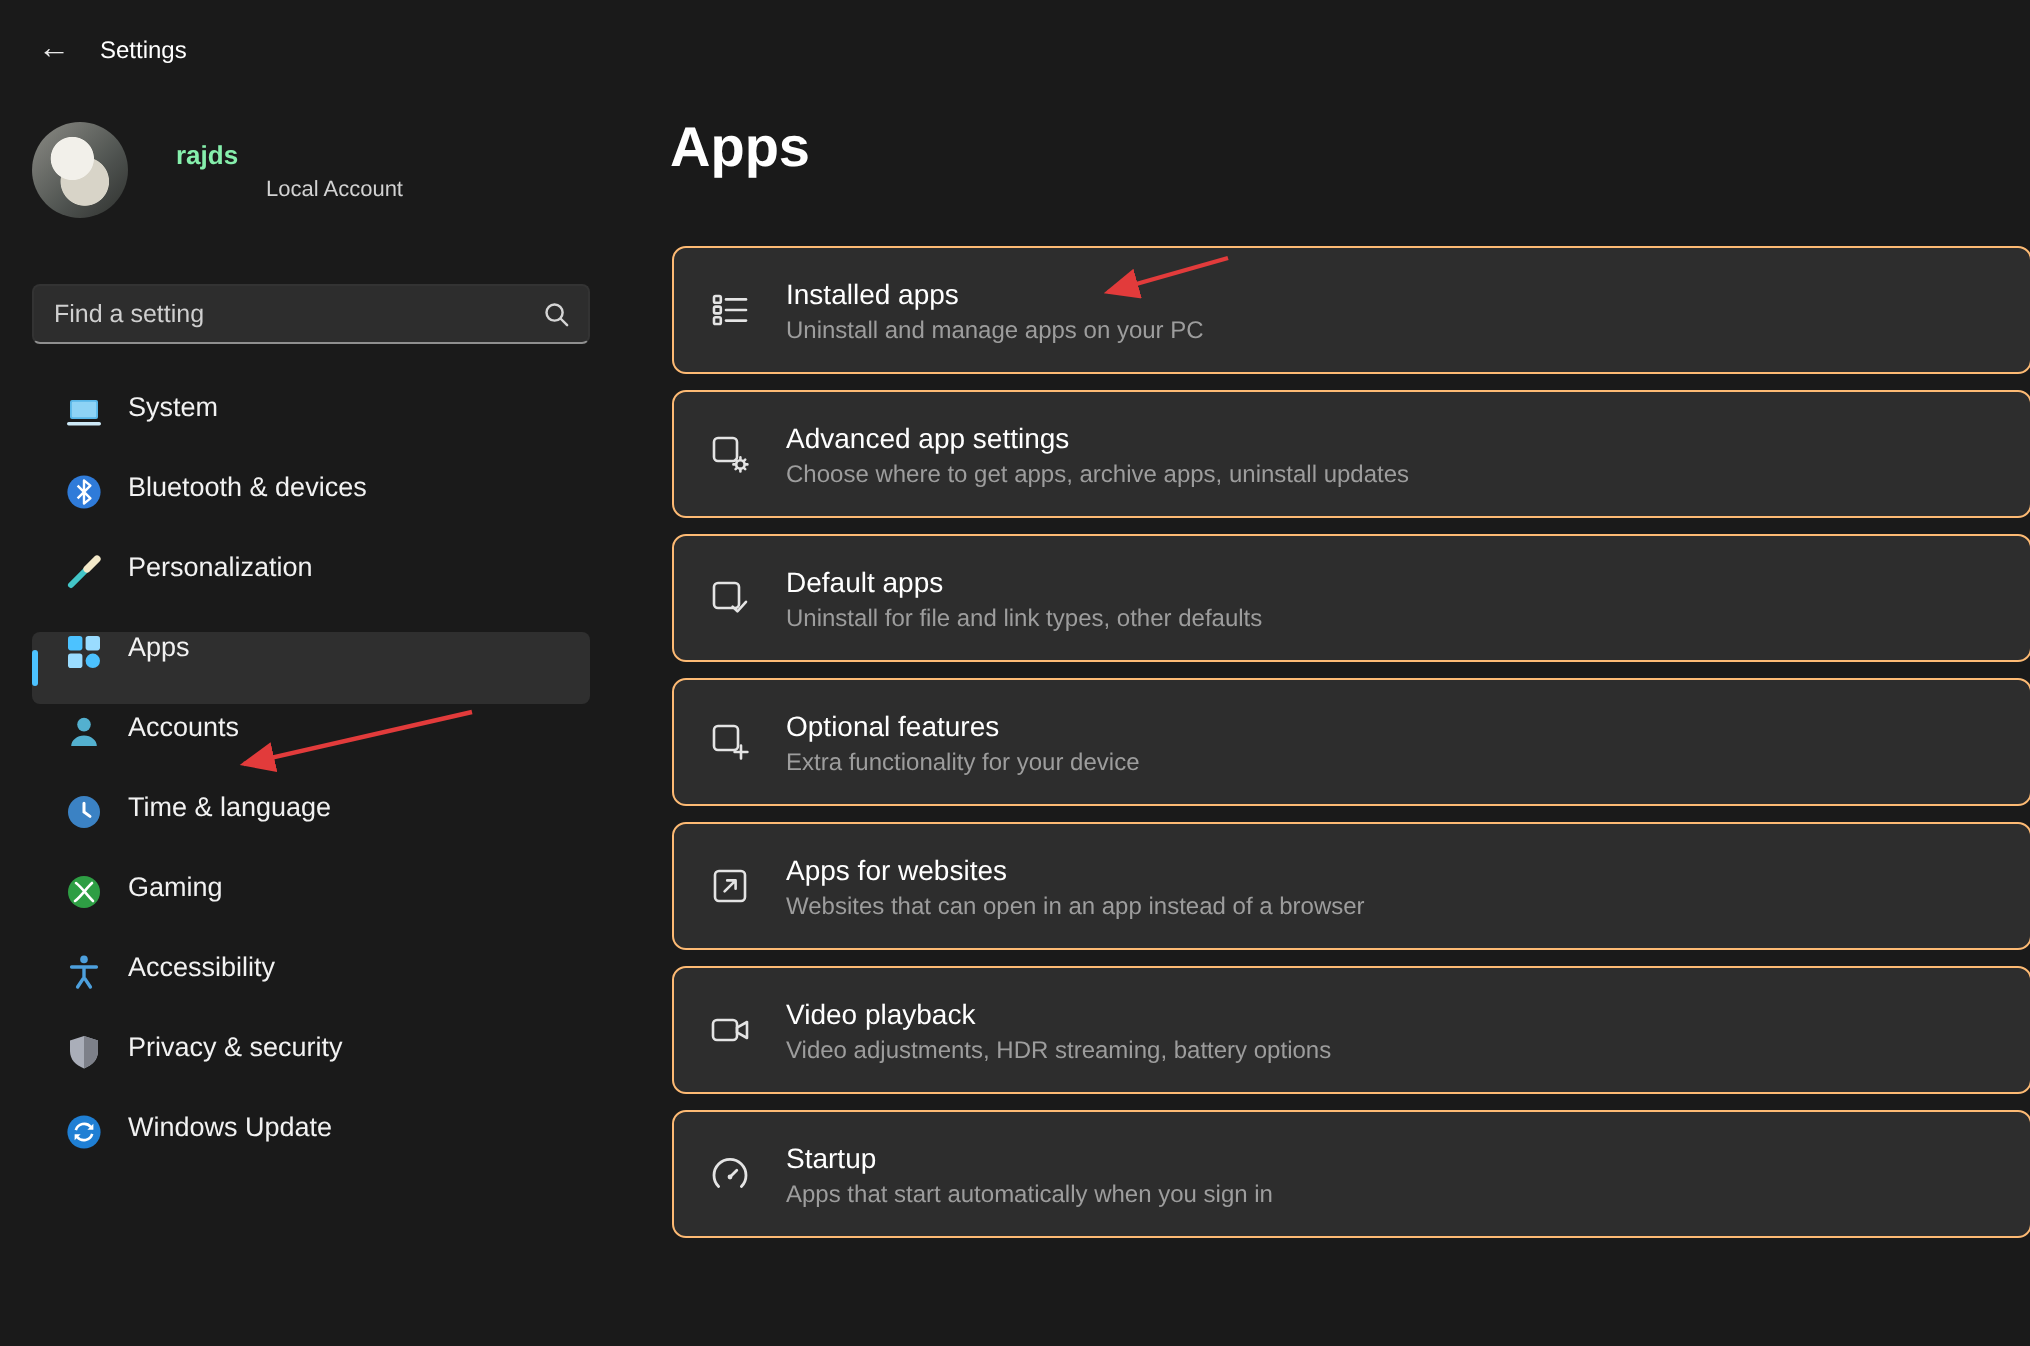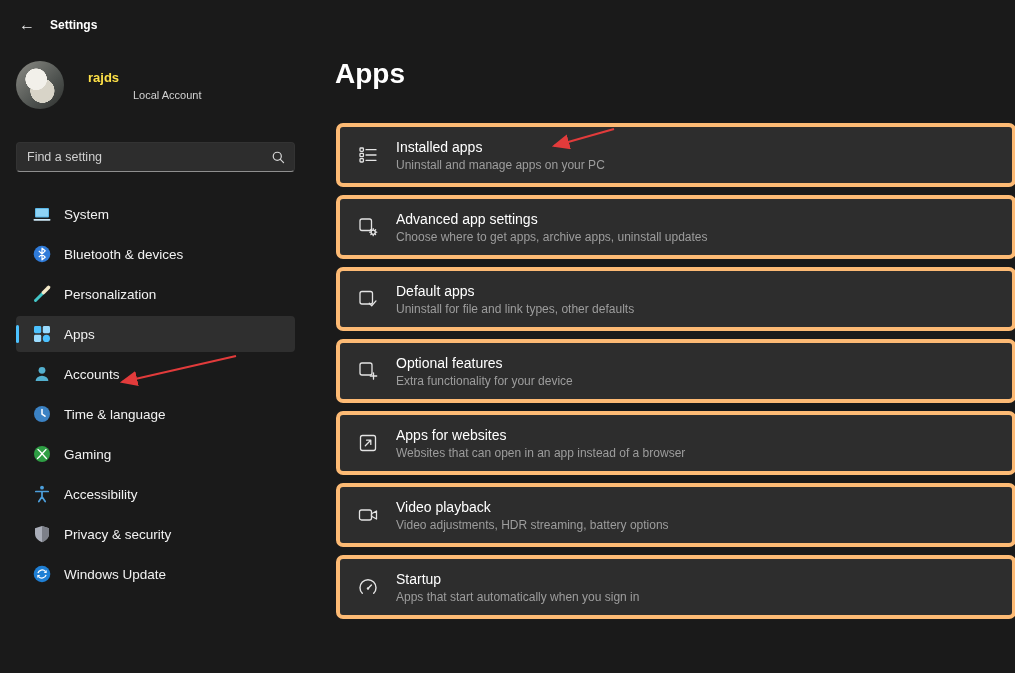--- a/index.html
+++ b/index.html
@@ -14,74 +14,74 @@
 
   
   .back-btn {
     position:absolute; left:12px; top:12px;
     width:30px; height:26px; border-radius:4px;
     display:flex; align-items:center; justify-content:center;
     color:#e8e8e8; font-size:16px; cursor:pointer;
   }
   .win-title {
     position:absolute; left:50px; top:18px;
-    font-size:12px; font-weight:bold; color:#ffffff;
+    font-size:12px; font-weight:normal; color:#ffffff;
   }
 
   
   .user-block { position:absolute; left:16px; top:61px; display:flex; align-items:center; cursor:pointer; }
   .avatar {
     width:48px; height:48px; border-radius:50%;
     background:
       radial-gradient(circle at 42% 38%, #f2f0ea 0 26%, transparent 27%),
       radial-gradient(circle at 55% 62%, #d8d4c8 0 30%, transparent 31%),
       linear-gradient(135deg,#8c8c86,#4f5350 60%,#2e302e);
     flex:0 0 auto;
   }
   .user-text { margin-left:24px; }
-  .user-name { font-size:13px; font-weight:bold; color:#fde047; }
+  .user-name { font-size:13px; font-weight:bold; color:#86efac; }
   .user-type { font-size:11px; color:#d2d2d2; margin-top:4px;padding-left:45px; }
 
   
   .search-box {
     position:absolute; left:16px; top:142px; width:279px; height:30px;
     background:#2d2d2d; border:1px solid #333333; border-bottom:1px solid #8f8f8f;
     border-radius:4px; display:flex; align-items:center; padding:0 8px 0 10px;
   }
   .search-box input {
     flex:1; background:transparent; border:none; outline:none;
     color:#ffffff; font-size:12.5px; font-family:"Liberation Sans", sans-serif;
   }
   .search-box input::placeholder { color:#cfcfcf; }
   .search-icon { width:15px; height:15px; flex:0 0 auto; }
 
   
   .nav { position:absolute; left:16px; top:196px; width:279px; }
   .nav-item {
     position:relative; height:36px; margin-bottom:4px; border-radius:4px;
-    display:flex; align-items:center; padding-left:16px; cursor:pointer;
+    display:flex; padding-left:16px; cursor:pointer;
   }
   .nav-item.selected { background:#2f2f2f; }
   .nav-item.selected::before {
     content:""; position:absolute; left:0; top:9px; width:3px; height:18px;
     border-radius:2px; background:var(--accent,#4cc2ff);
   }
   .nav-icon { width:20px; height:20px; margin-right:12px; flex:0 0 auto; display:flex; }
   .nav-icon svg { width:20px; height:20px; }
   .nav-label { font-size:13.5px; color:#f2f2f2; white-space:nowrap; }
 
   
   .main-title {
     position:absolute; left:335px; top:58px;
     font-size:28px; font-weight:600; color:#ffffff;
   }
   .cards { position:absolute; left:336px; top:123px; width:680px; }
   .card {
     height:64px; margin-bottom:8px; border-radius:7px;
-    background:#2d2d2d; border:4px solid #fdba74;
+    background:#2d2d2d; border:1px solid #fdba74;
     display:flex; align-items:center; padding-left:17px; cursor:pointer;
   }
   .card-icon { width:22px; height:22px; margin-right:17px; flex:0 0 auto; display:flex; }
   .card-icon svg { width:22px; height:22px; }
   .card-title { font-size:14px; color:#ffffff; }
   .card-sub { font-size:12px; color:#9d9d9d; margin-top:3px; }
 
   
   .annotations { position:absolute; left:0; top:0; width:1015px; height:673px; pointer-events:none; }
 </style>

